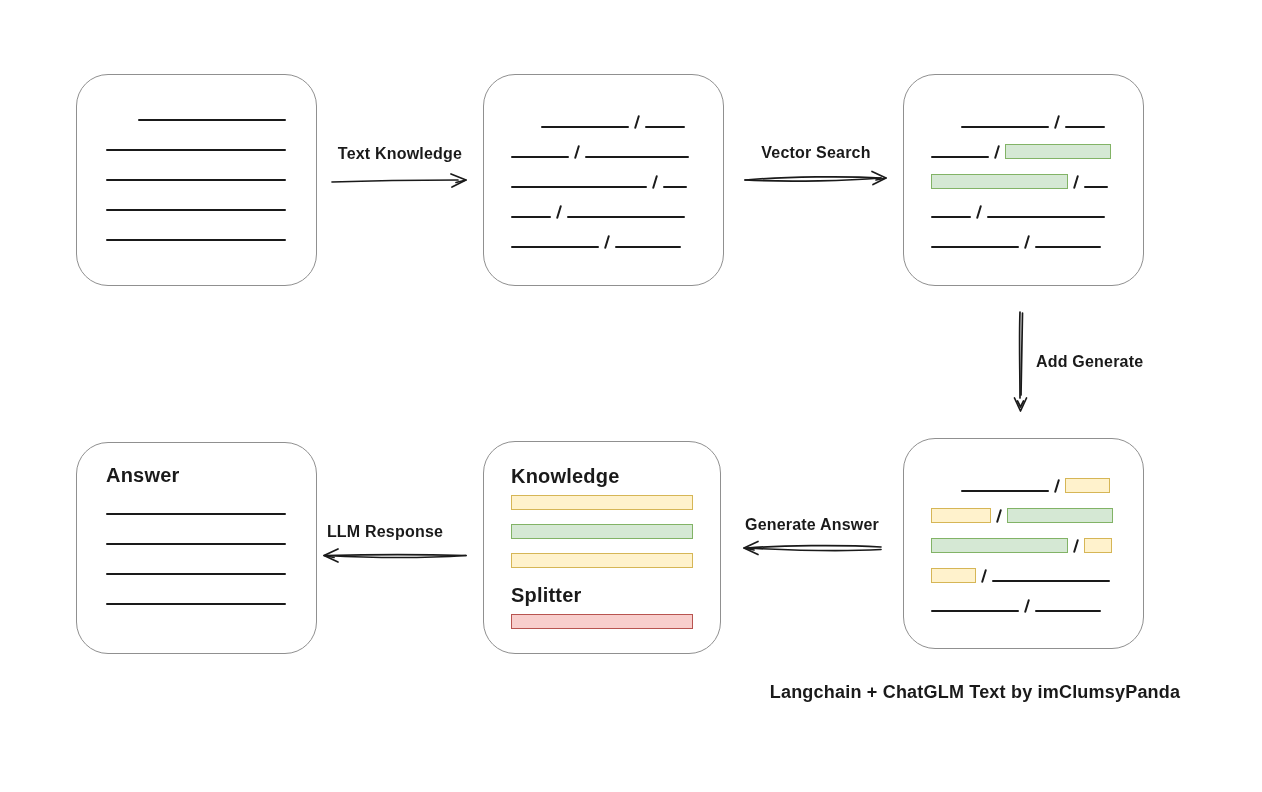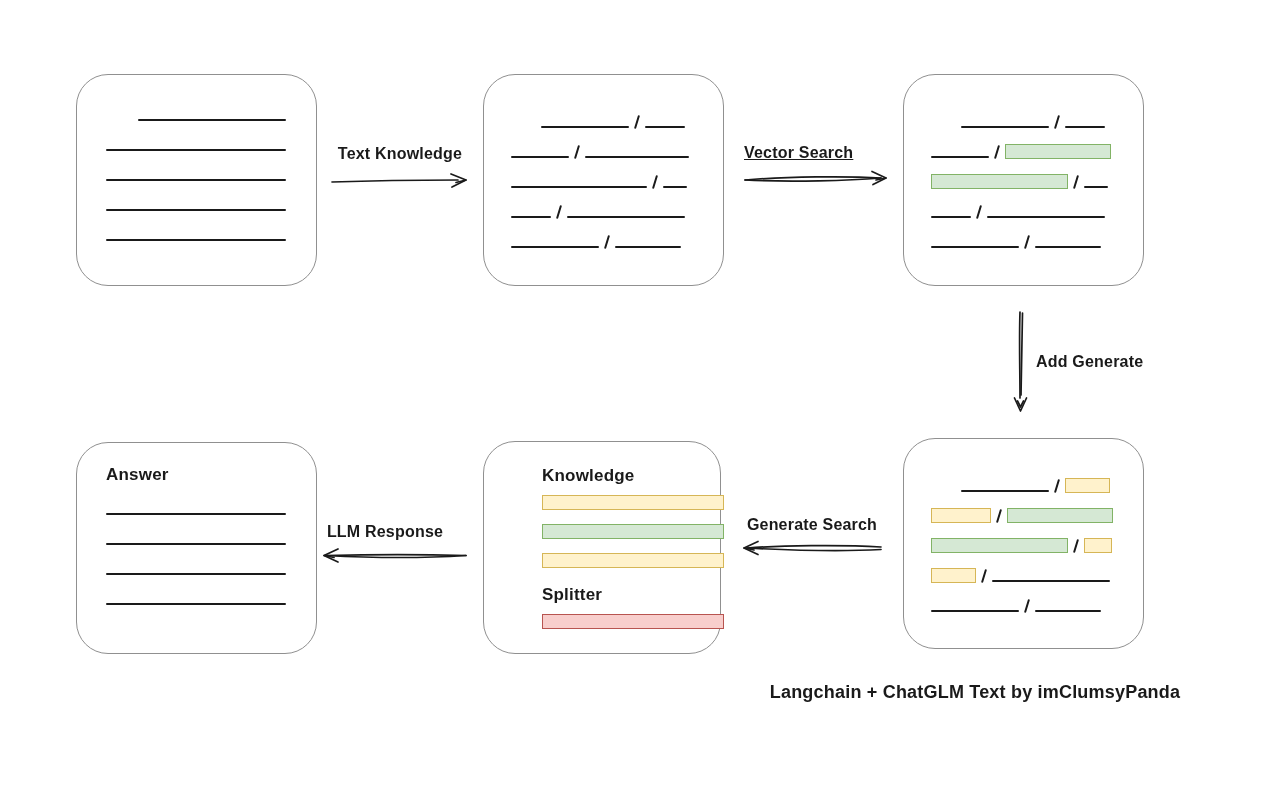--- a/index.html
+++ b/index.html
@@ -5,51 +5,51 @@
   html,body{margin:0;padding:0;background:#ffffff;}
   body{font-family:"Liberation Sans","DejaVu Sans",sans-serif;color:#1a1a1a;}
   .canvas{position:relative;width:1262px;height:792px;background:#ffffff;overflow:hidden;}
 
   
   .card{position:absolute;background:#ffffff;border:1px solid #909090;border-radius:32px;box-sizing:border-box;}
   .card-document{left:76px;top:74px;width:241px;height:212px;}
   .card-chunks{left:483px;top:74px;width:241px;height:212px;}
   .card-vector{left:903px;top:74px;width:241px;height:212px;}
   .card-context{left:903px;top:438px;width:241px;height:211px;}
-  .card-prompt{left:483px;top:441px;width:238px;height:213px;padding-left:31px;}
+  .card-prompt{left:483px;top:441px;width:238px;height:213px;}
   .card-answer{left:76px;top:442px;width:241px;height:212px;}
 
   
   .rows{box-sizing:border-box;}
   .rows-doc{padding:16px 26px 0 29px;}
   .rows-split{padding:23px 24px 0 27px;}
   .rows-answer{padding:0;}
   .seg-row{display:flex;align-items:flex-end;height:30px;}
   .seg-line{height:2px;background:#1a1a1a;border-radius:1px;}
   .seg-slash{width:2px;height:14px;background:#1a1a1a;transform:rotate(17deg);margin:0 7px -1px 7px;border-radius:1px;}
   .seg-chip{height:15px;box-sizing:border-box;margin-bottom:-1px;}
   .chip-green{background:#d5e8d4;border:1.5px solid #82b366;}
   .chip-yellow{background:#fff2cc;border:1.5px solid #d6b656;}
   .chip-red{background:#f8cecc;border:1.5px solid #b85450;}
 
   
   .card-pad{box-sizing:border-box;height:100%;}
   .prompt-pad{padding:24px 28px 0 27px;}
   .answer-pad{padding:22px 27px 0 29px;}
-  .box-title{font-size:17px;font-weight:bold;height:20px;line-height:20px;letter-spacing:.2px;}
+  .box-title{font-size:20px;font-weight:bold;height:20px;line-height:20px;letter-spacing:.2px;}
   .bars{display:flex;flex-direction:column;gap:14px;margin-top:9px;}
   .prompt-bar{width:182px;height:15px;box-sizing:border-box;}
   .title-question{margin-top:17px;}
 
   
   .arrow{position:absolute;}
   .ink{stroke:#1a1a1a;fill:none;stroke-width:1.7;stroke-linecap:round;stroke-linejoin:round;}
   .arrow-label{position:absolute;font-size:16px;font-weight:bold;letter-spacing:.2px;white-space:nowrap;}
   .lbl-text-splitter{left:330px;top:145px;width:140px;text-align:center;}
-  .lbl-vector-search{left:744px;top:144px;width:144px;text-align:left;text-decoration:underline;}
+  .lbl-vector-search{left:744px;top:144px;width:144px;text-align:center;}
   .lbl-add-context{left:1036px;top:353px;}
   .lbl-generate-prompt{left:738px;top:516px;width:148px;text-align:center;}
   .lbl-llm-response{left:312px;top:523px;width:146px;text-align:center;}
   .arr-text-splitter{left:330px;top:169px;}
   .arr-vector-search{left:742px;top:168px;}
   .arr-add-context{left:1008px;top:310px;}
   .arr-generate-prompt{left:740px;top:538px;}
   .arr-llm-response{left:319px;top:546px;}
 
   .caption{position:absolute;left:725px;top:682px;width:500px;text-align:center;font-size:18px;font-weight:bold;letter-spacing:.2px;}
@@ -220,21 +220,21 @@
   </svg>
 
   <div class="arrow-label lbl-add-context">Add Generate</div>
   <svg class="arrow arr-add-context" width="26" height="106" viewBox="0 0 26 106">
     <path class="ink" d="M12 2 C 11 30, 12 60, 12 88"></path>
     <path class="ink" d="M14.5 3 C 14 35, 13.5 62, 13 85"></path>
     <path class="ink" d="M6.5 88 L 12.5 101 L 18.5 88"></path>
     <path class="ink" d="M9.5 91 L 12.5 97 L 15.5 91"></path>
   </svg>
 
-  <div class="arrow-label lbl-generate-prompt">Generate Search</div>
+  <div class="arrow-label lbl-generate-prompt">Generate Answer</div>
   <svg class="arrow arr-generate-prompt" width="144" height="20" viewBox="0 0 144 20">
     <path class="ink" d="M141 9 C 100 6.5, 40 7.5, 7 10"></path>
     <path class="ink" d="M141 11.5 C 95 14, 45 12, 7 10"></path>
     <path class="ink" d="M18 3.5 L 4 10 L 18 16.5"></path>
     <path class="ink" d="M4 10 L 14 12"></path>
   </svg>
 
   <div class="arrow-label lbl-llm-response">LLM Response</div>
   <svg class="arrow arr-llm-response" width="150" height="20" viewBox="0 0 150 20">
     <path class="ink" d="M147 9.5 C 100 12.5, 45 11.5, 7 9.5"></path>

